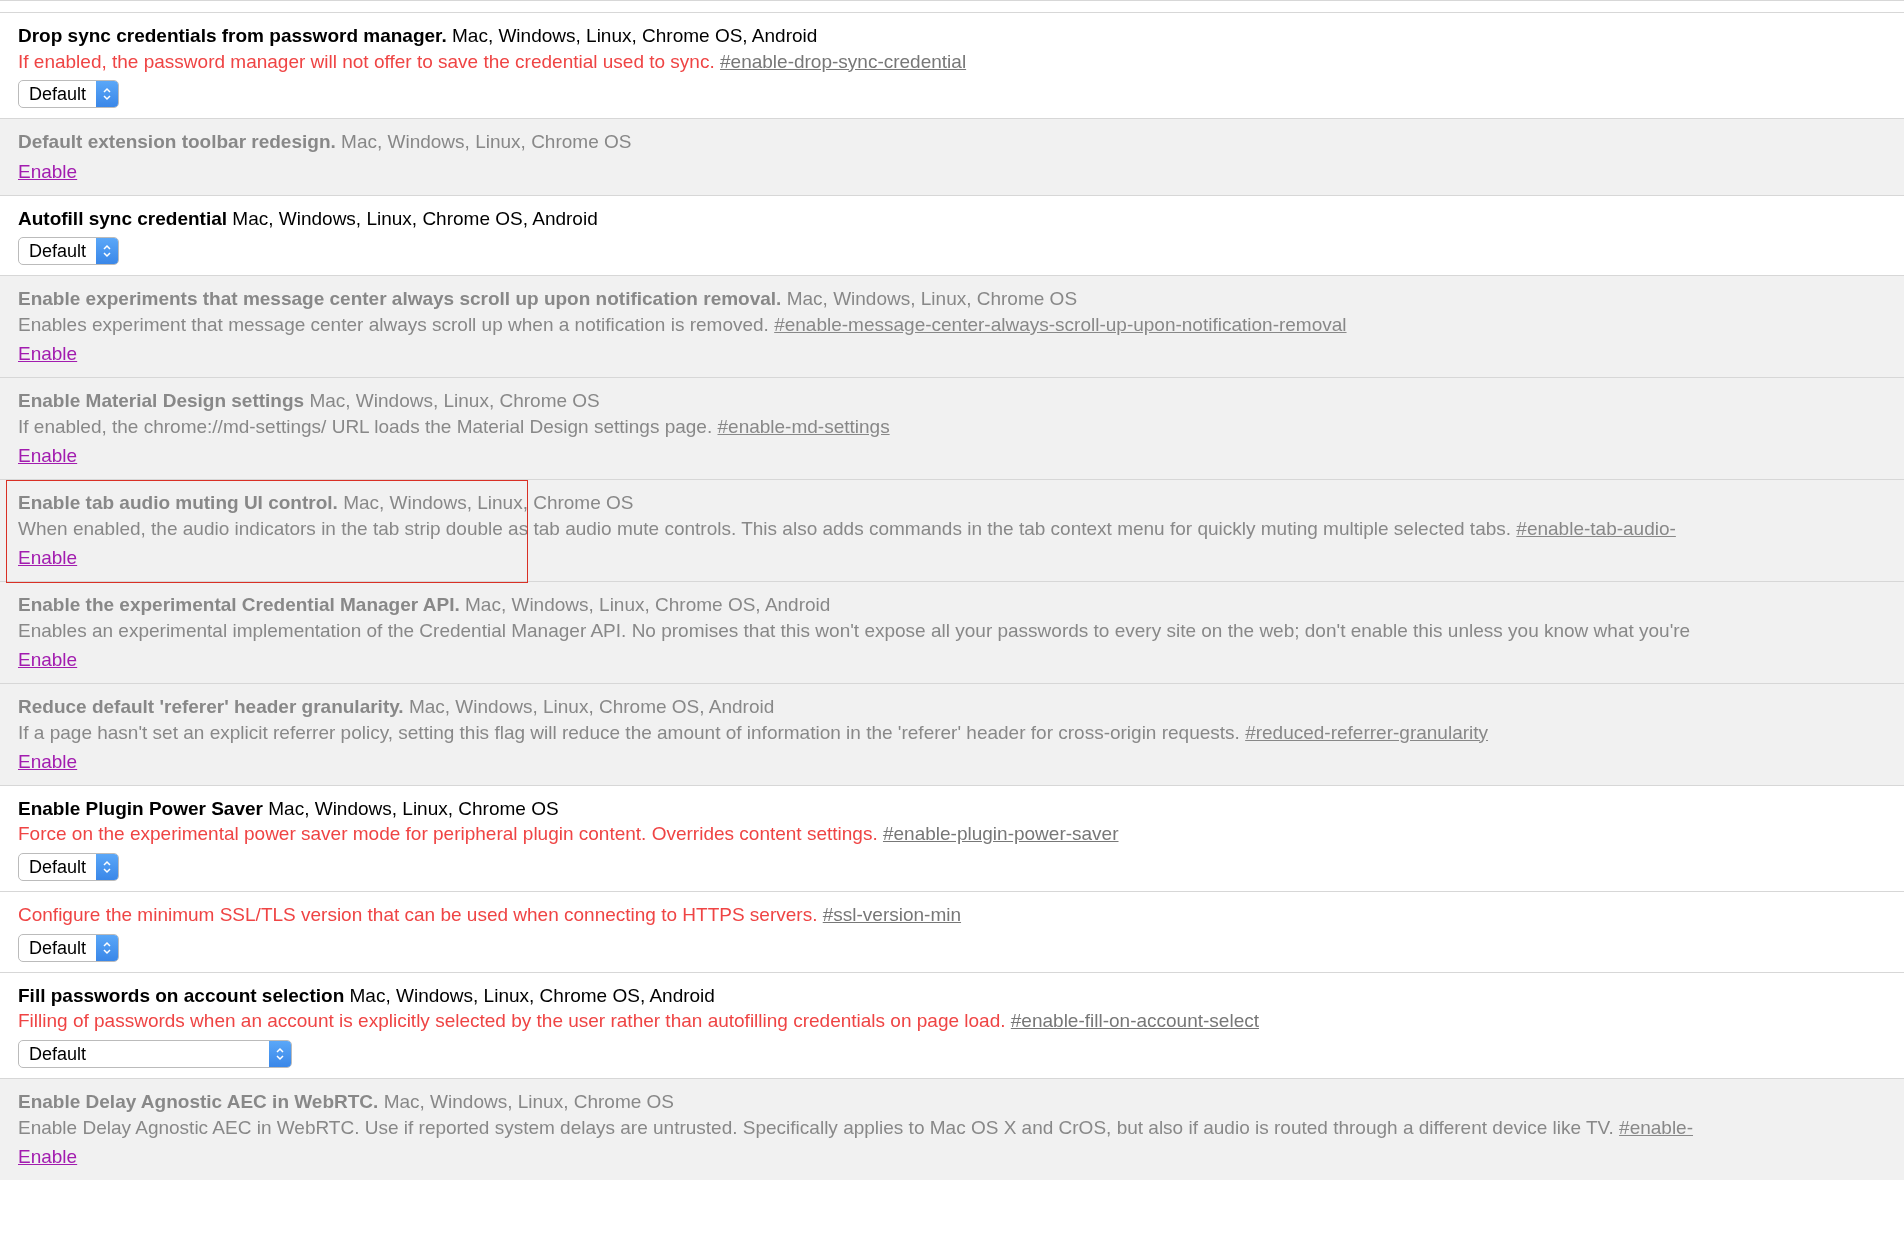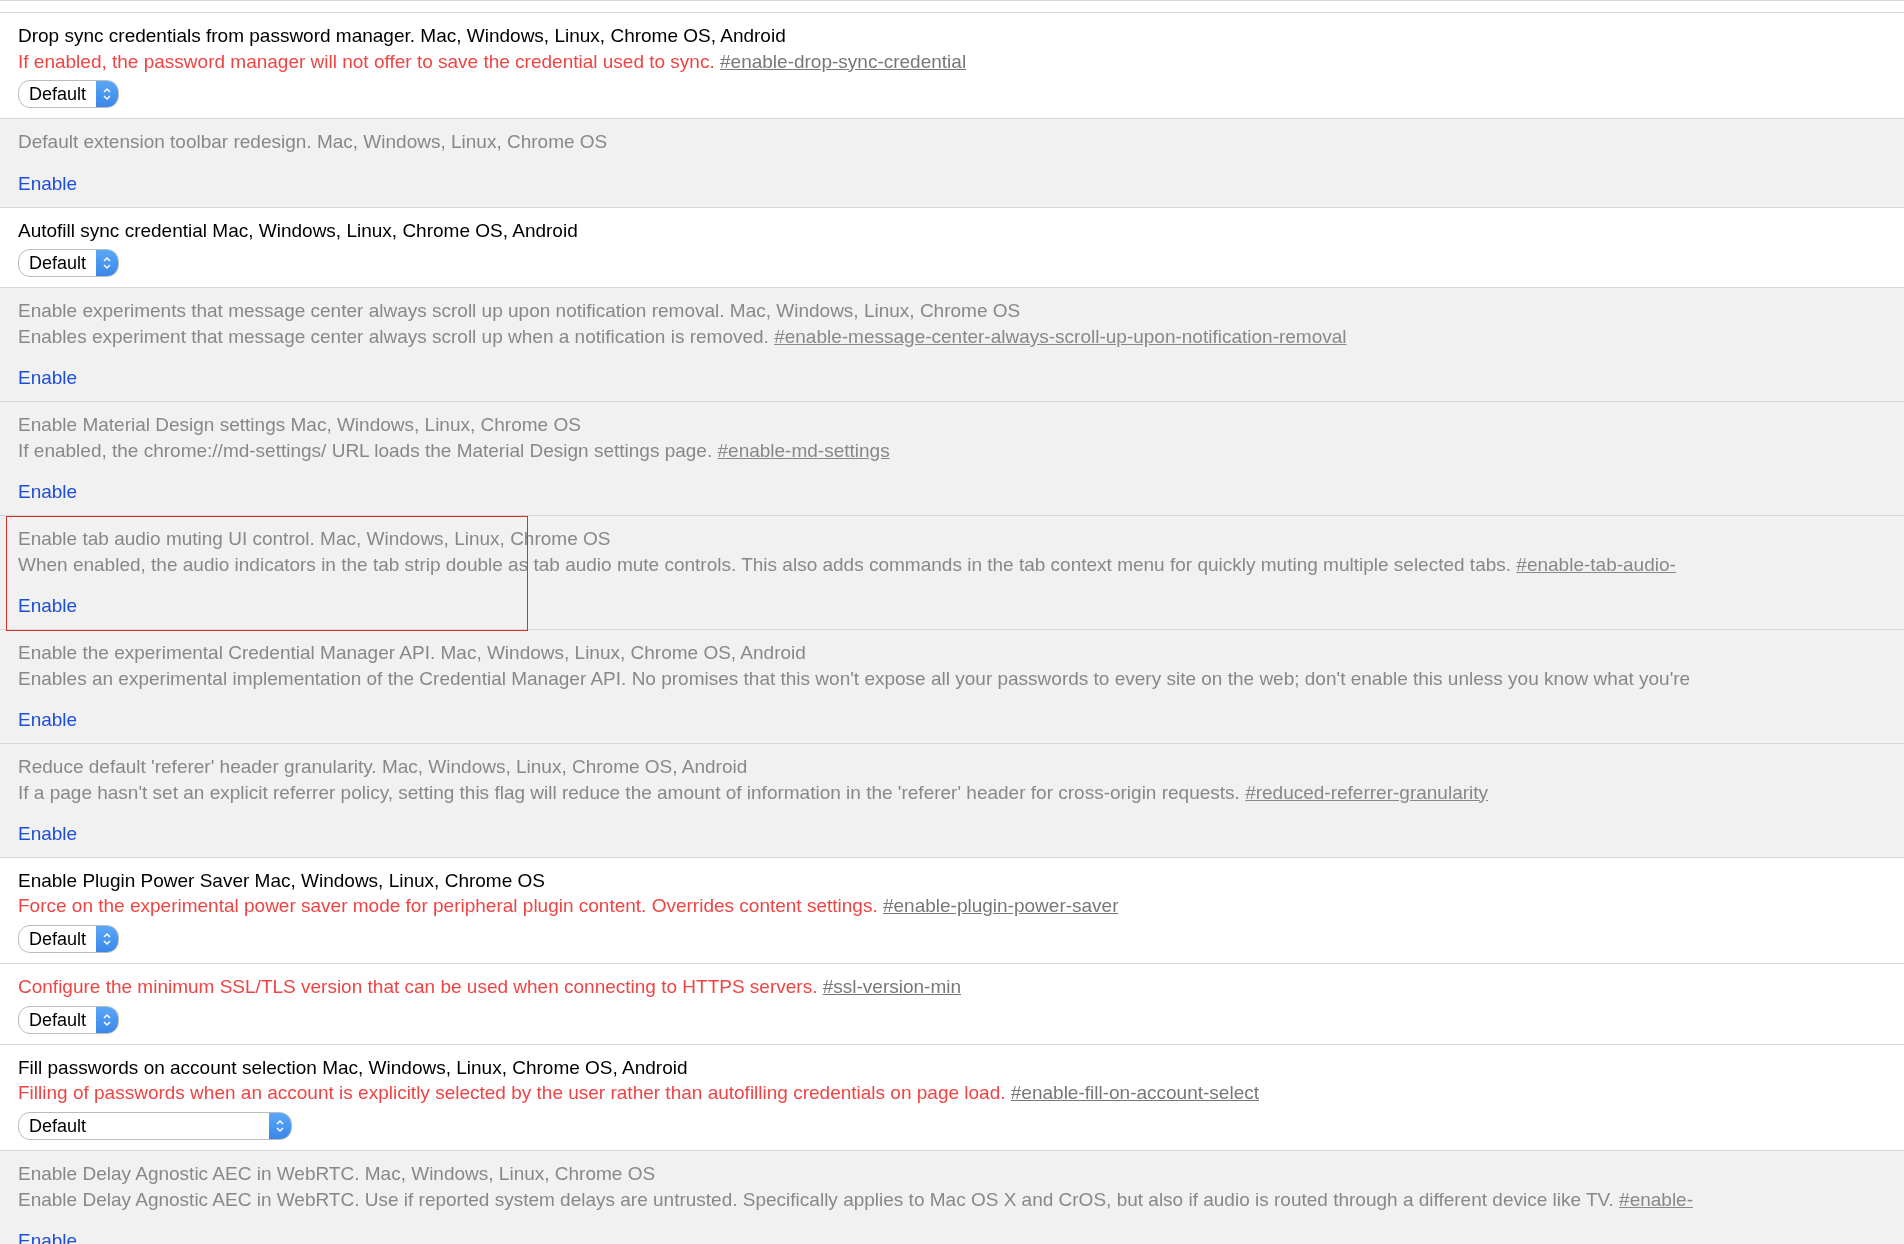--- a/index.html
+++ b/index.html
@@ -17,21 +17,21 @@
   }
   .flag.unavailable {
     background: #f1f1f1;
   }
   .flag.unavailable .title,
   .flag.unavailable .platforms,
   .flag.unavailable .desc {
     color: #888;
   }
   .title {
-    font-weight: normal;
+    font-weight: bold;
     color: #000;
   }
   .flag:not(.unavailable) .title { color: #000; }
   .flag:not(.unavailable) .platforms { color: #000; }
   .flag:not(.unavailable) .desc { color: #ef4444; }
   .platforms {
     color: #555;
     font-weight: normal;
   }
   .desc {
@@ -39,31 +39,32 @@
   }
   .hashlink {
     color: #888;
     text-decoration: underline;
     cursor: pointer;
   }
   .flag:not(.unavailable) .hashlink {
     color: #777;
   }
   .enable-link {
-    color: #1d4ed8;
+    color: #a21caf;
+    text-decoration: underline;
     cursor: pointer;
     display: inline-block;
-    margin-top: 16px;
+    margin-top: 4px;
   }
   .select-wrap {
     margin-top: 6px;
     display: inline-flex;
     align-items: stretch;
     border: 1px solid #bbb;
-    border-radius: 12px;
+    border-radius: 5px;
     overflow: hidden;
     background: #fff;
     height: 28px;
   }
   .select-wrap .sel-text {
     padding: 3px 10px 3px 10px;
     min-width: 60px;
     font-size: 18px;
     display: flex;
     align-items: center;

